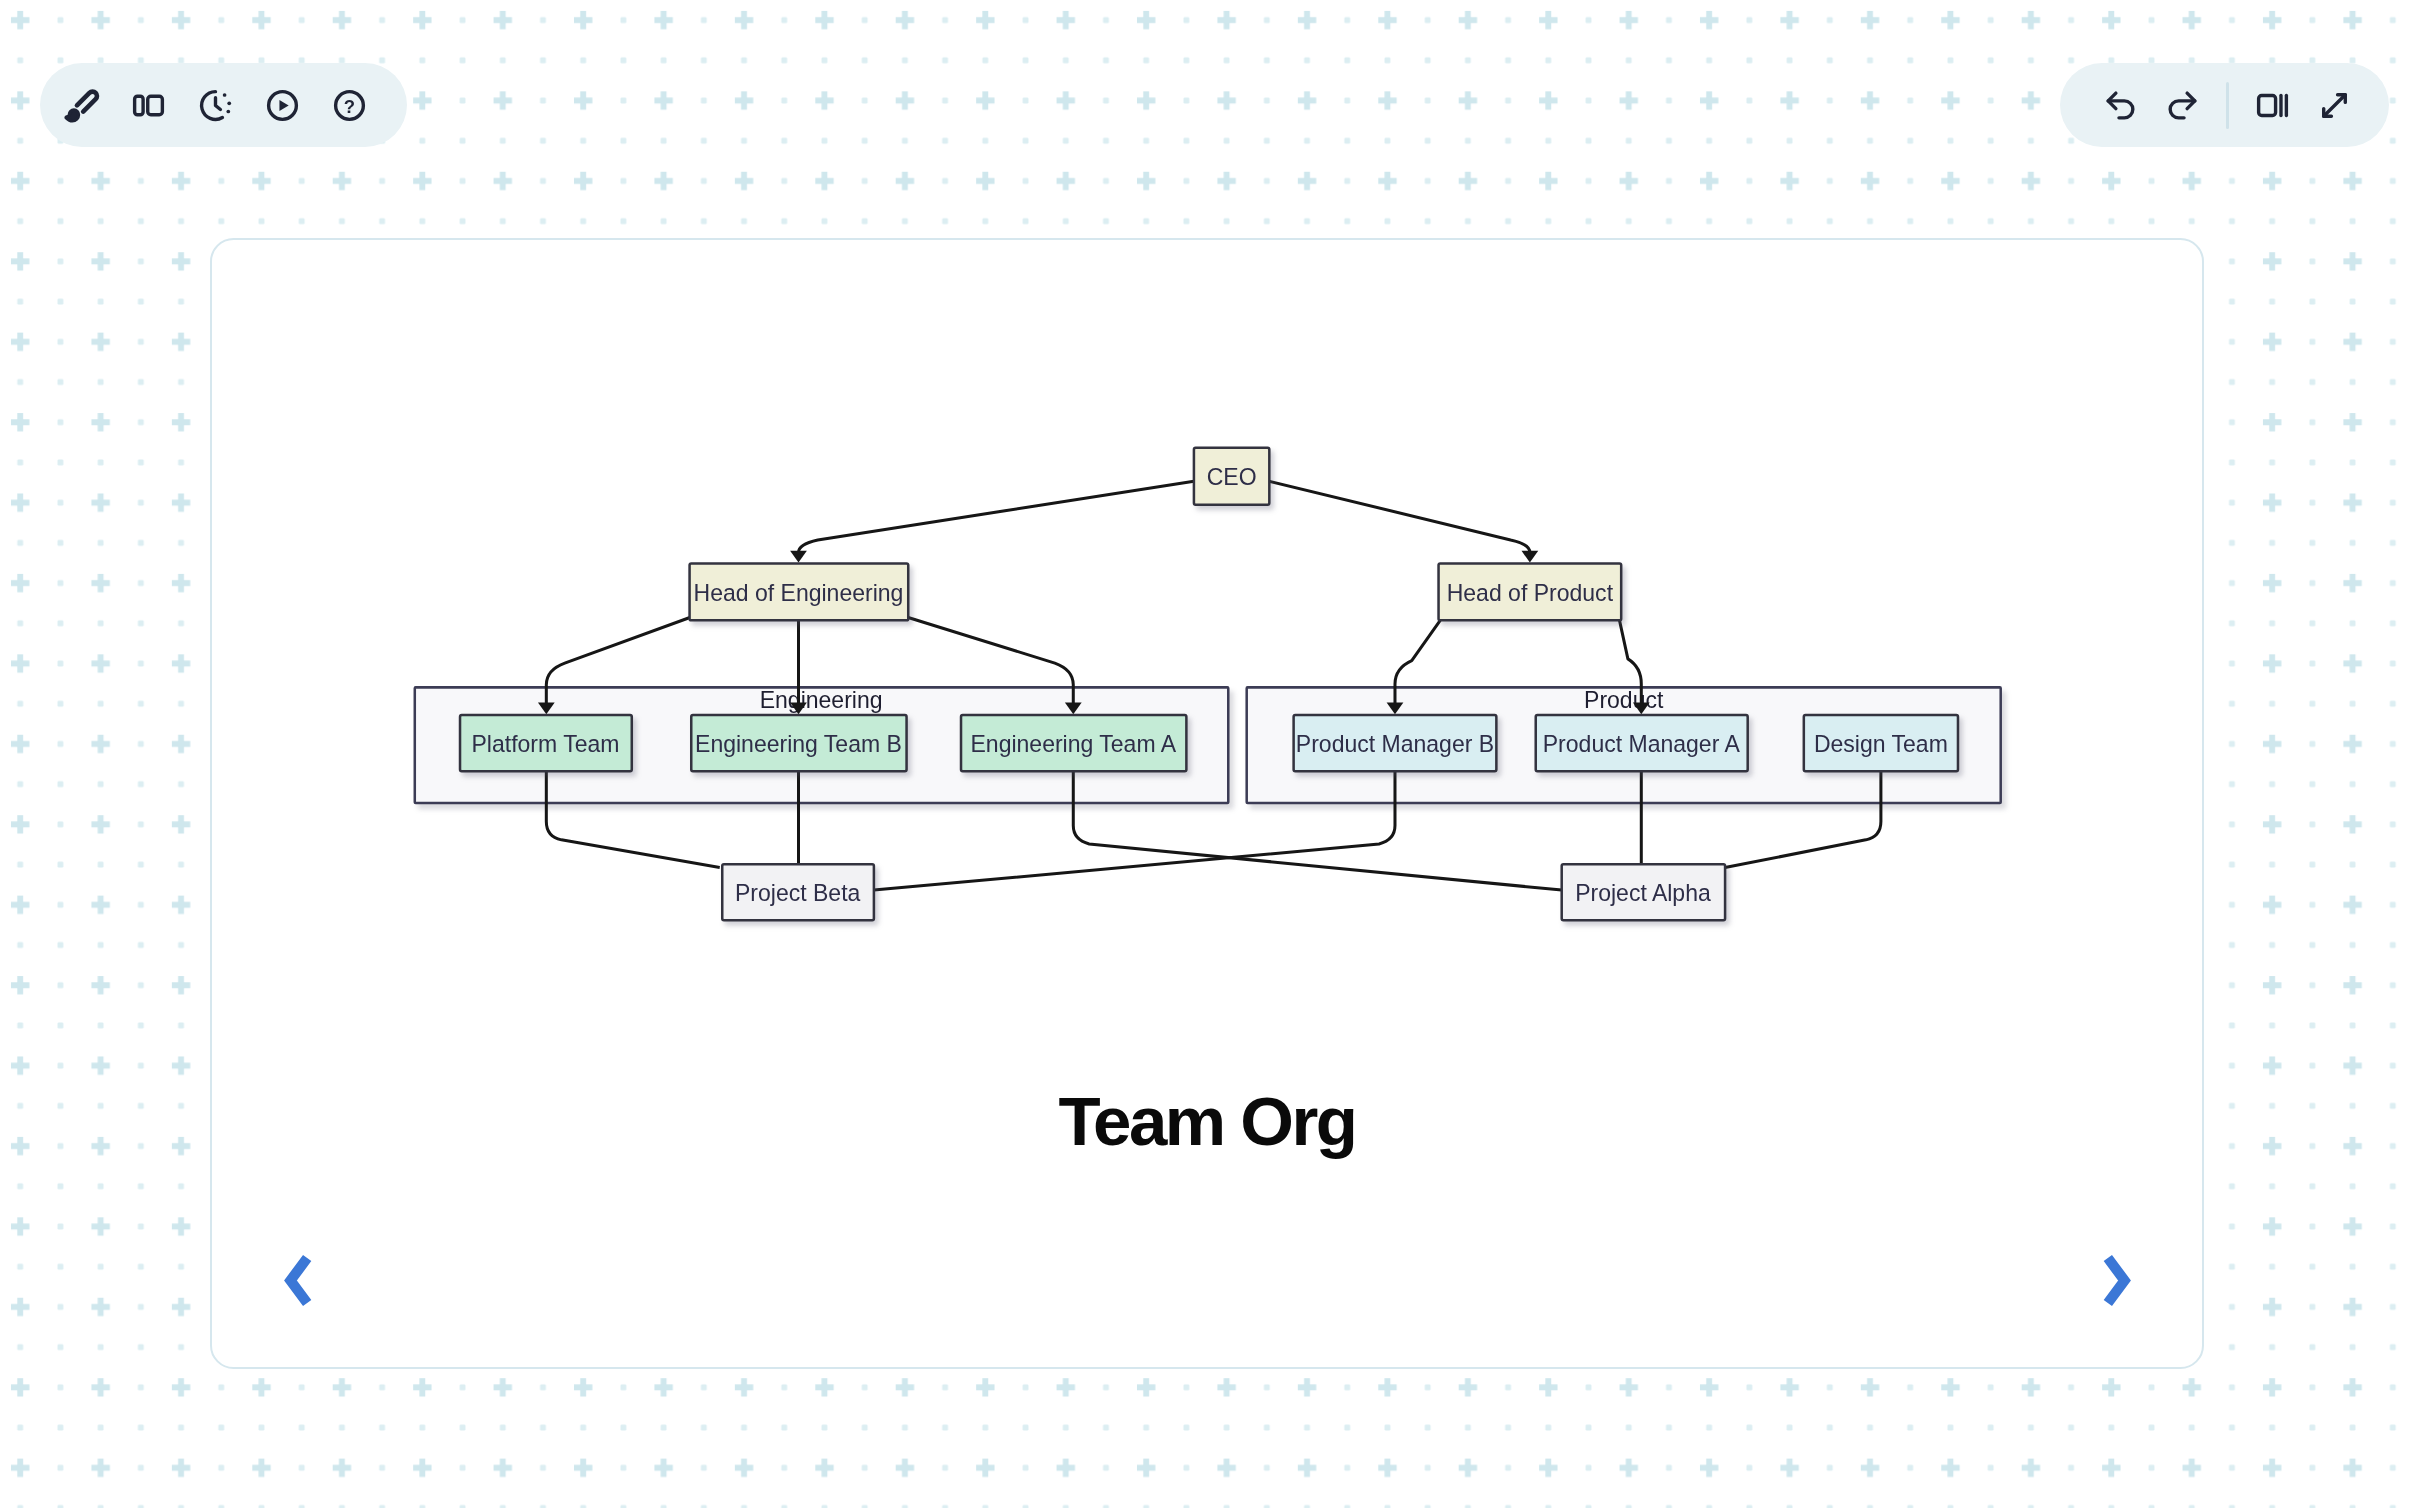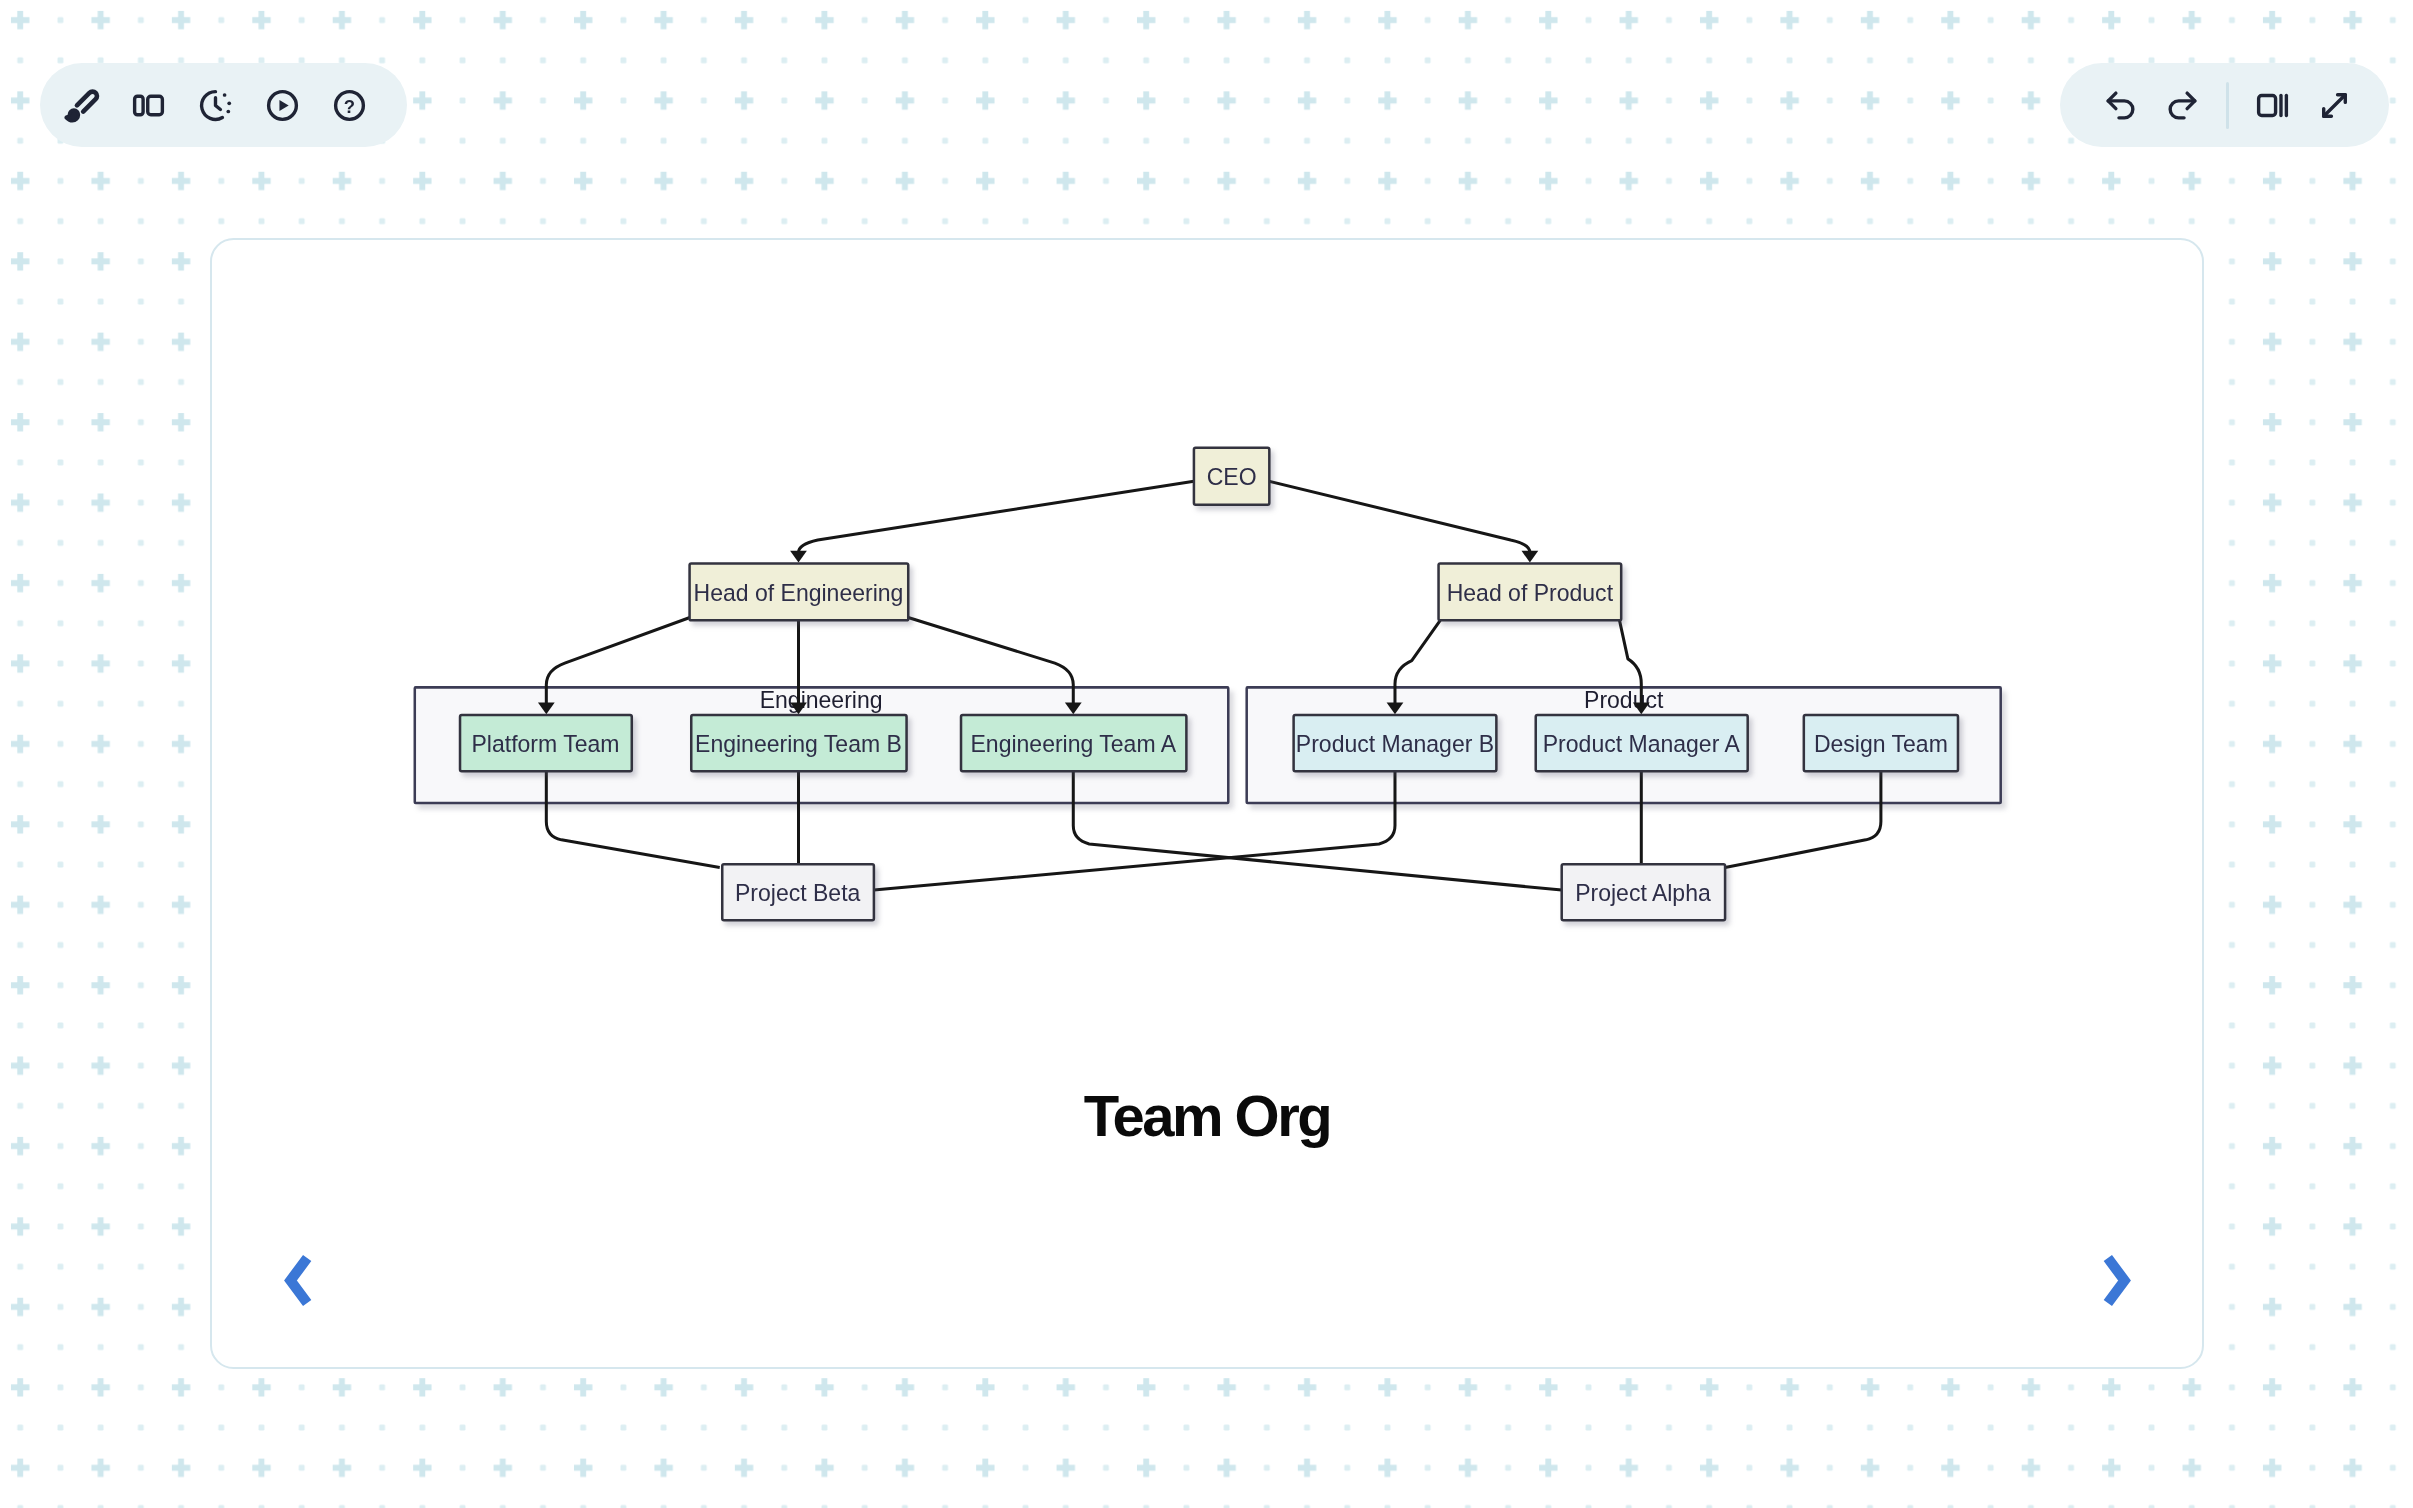--- a/index.html
+++ b/index.html
@@ -48,21 +48,21 @@
   .node-gray{fill:var(--gray-node,#f2f2f4);}
   .edge{stroke:var(--edge,#161616);stroke-width:3.6;fill:none;stroke-linejoin:round;}
   .arrowhead{fill:var(--edge,#161616);stroke:none;}
   .nlabel{font-family:"Liberation Sans",sans-serif;font-size:27.5px;fill:var(--node-text,#2e2e48);
     text-anchor:middle;dominant-baseline:central;}
   .clabel{font-family:"Liberation Sans",sans-serif;font-size:27.5px;fill:#1e1e30;
     text-anchor:middle;dominant-baseline:central;}
 
   .slide-title{
     position:absolute;left:0;top:842px;width:100%;text-align:center;
-    font-size:58px;font-weight:800;letter-spacing:-2.5px;
+    font-size:69px;font-weight:800;letter-spacing:-2.5px;
     color:var(--title-text,#0a0a0a);
   }
 
   .nav-btn{
     position:absolute;width:54px;height:70px;padding:0;border:none;background:transparent;
     cursor:pointer;display:flex;align-items:center;justify-content:center;
   }
   .nav-btn svg{width:37px;height:55px;display:block;stroke:var(--accent,#3b77d6);fill:none;
     stroke-width:6.2;stroke-linecap:butt;stroke-linejoin:miter;}
   .nav-prev{left:61px;top:1005px;}

